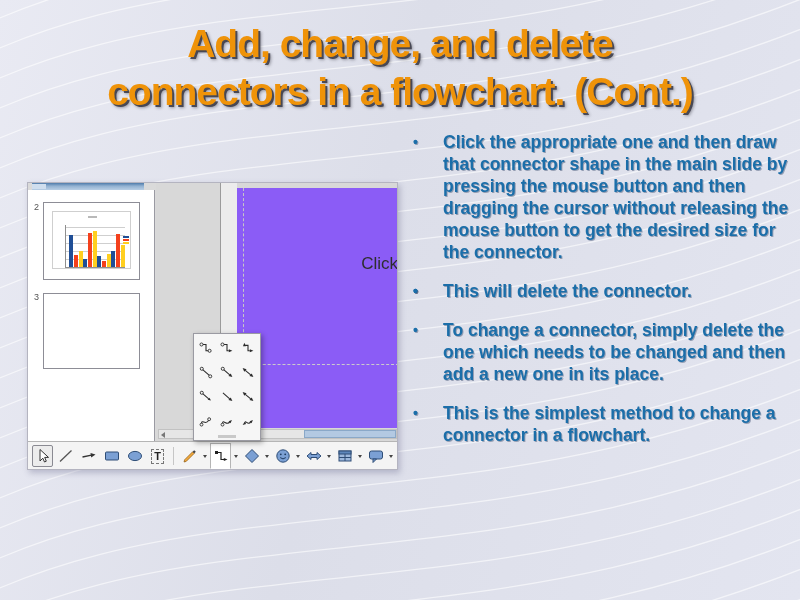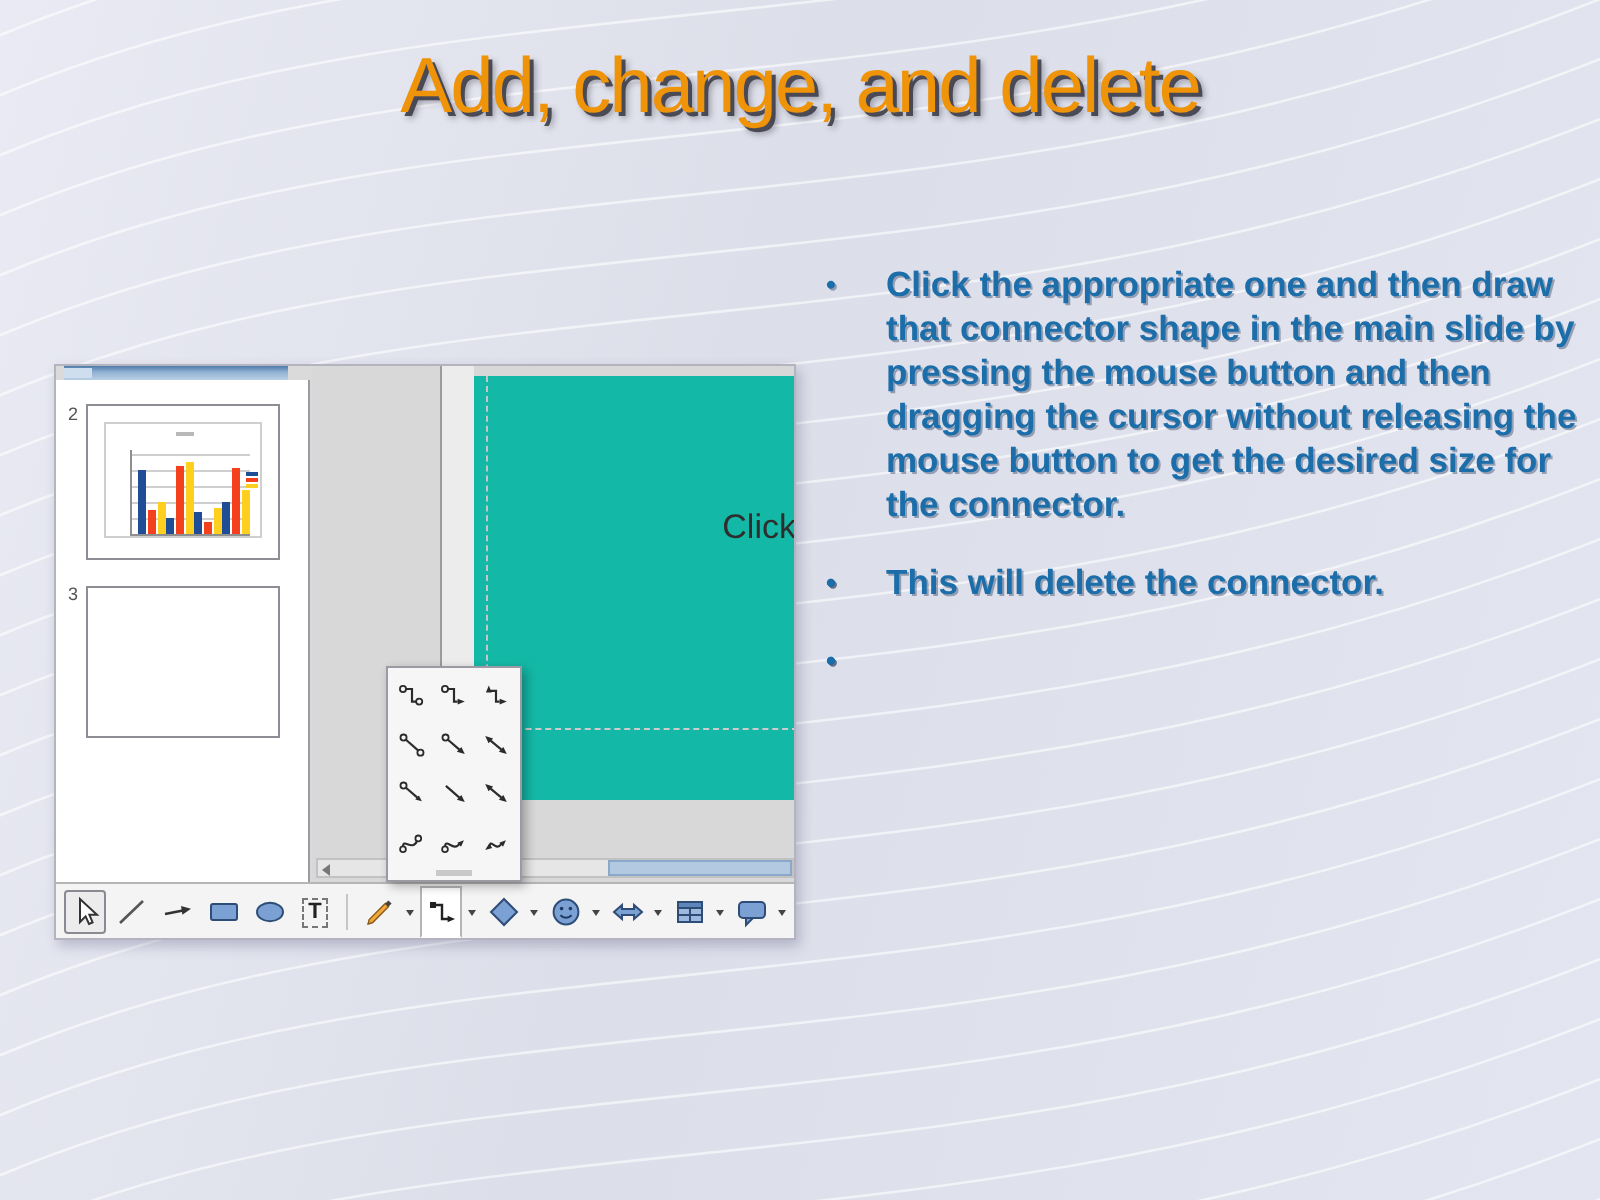--- a/index.html
+++ b/index.html
@@ -9,21 +9,21 @@
   .slide {
     position:relative; width:800px; height:600px; overflow:hidden;
     background:linear-gradient(105deg,#e9eaf3 0%,#dcdee9 45%,#e3e5f0 100%);
   }
   .bg-waves { position:absolute; inset:0; z-index:0; }
   .bg-waves path { fill:none; stroke:#ffffff; stroke-width:1.3; opacity:.6; }
 
   
   .title {
     position:absolute; top:20px; left:0; width:100%; z-index:2;
-    text-align:center; font-weight:normal; font-size:39px; line-height:1.24;
+    text-align:center; font-weight:bold; font-size:39px; line-height:1.24;
     letter-spacing:-1px; color:#ef9309;
     text-shadow:2px 2px 0 rgba(62,62,74,.9), 3px 3px 3px rgba(62,62,74,.45);
   }
 
   
   .bullets {
     position:absolute; left:407px; top:131px; width:389px; z-index:2;
     list-style:none;
   }
   .bullets li {
@@ -61,21 +61,21 @@
   }
   .bar-group { display:flex; align-items:flex-end; gap:1px; }
   .bar { width:4px; }
   .mini-legend { position:absolute; right:1px; top:24px; display:flex; flex-direction:column; gap:1px; }
   .mini-legend span { width:6px; height:2px; }
 
   .ss-workspace { position:absolute; left:128px; top:0; width:243px; height:258px; background:#d8d8d8; }
   .ws-divider { position:absolute; left:64px; top:0; bottom:0; width:1px; background:#9b9b9b; }
   .ws-light { position:absolute; left:65px; top:0; bottom:0; width:16px; background:#ececec; }
 
-  .ss-canvas { position:absolute; left:81px; top:5px; width:162px; height:212px; background:#14b8a6; }
+  .ss-canvas { position:absolute; left:81px; top:5px; width:162px; height:240px; background:#8b5cf6; }
   .guide-v { position:absolute; left:6px; top:0; bottom:0; border-left:1px dashed #c6c6c6; }
   .guide-h { position:absolute; left:6px; right:0; top:176px; border-top:1px dashed #cccccc; }
   .click-text { position:absolute; right:1px; top:66px; font-size:17px; color:#2e2e2e; }
 
   .ss-hscroll { position:absolute; left:2px; top:246px; right:2px; height:10px; background:#e6e6e6; border:1px solid #c2c2c2; }
   .ss-hscroll .arrow-l { position:absolute; left:2px; top:2px; width:0; height:0;
     border-top:3px solid transparent; border-bottom:3px solid transparent; border-right:4px solid #777; }
   .ss-hscroll .hthumb { position:absolute; right:0; top:0; width:92px; height:8px; background:#b3c9e2; border:1px solid #8aa8c8; }
 
   
@@ -148,28 +148,29 @@
       <path d="M -130 900 C 180 680, 470 840, 930 600"></path>
       <path d="M -130 930 C 180 710, 470 870, 930 630"></path>
       <path d="M -130 960 C 180 740, 470 900, 930 660"></path>
       <path d="M -130 990 C 180 770, 470 930, 930 690"></path>
       <path d="M -130 1020 C 180 800, 470 960, 930 720"></path>
       <path d="M -130 1050 C 180 830, 470 990, 930 750"></path>
     </svg>
 
   <div class="title">
     <div>Add, change, and delete</div>
+    <div>connectors in a flowchart. (Cont.)</div>
   </div>
 
   <ul class="bullets">
     <li><span class="marker">•</span><span>Click the appropriate one and then draw that connector shape in the main slide by pressing the mouse button and then dragging the cursor without releasing the mouse button to get the desired size for the connector.</span></li>
     <li><span class="marker">•</span></li>
     <li><span class="marker">•</span><span>This will delete the connector.</span></li>
-    <li><span class="marker">•</span></li>
-    <li><span class="marker">•</span></li>
+    <li><span class="marker">•</span><span>To change a connector, simply delete the one which needs to be changed and then add a new one in its place.</span></li>
+    <li><span class="marker">•</span><span>This is the simplest method to change a connector in a flowchart.</span></li>
   </ul>
 
   <div class="shot">
 
     <div class="ss-topbar">
       <div class="thumbknob"></div>
     </div>
 
     <div class="ss-panel">
       <div class="slide-num" style="left:6px; top:12px;">2</div>

